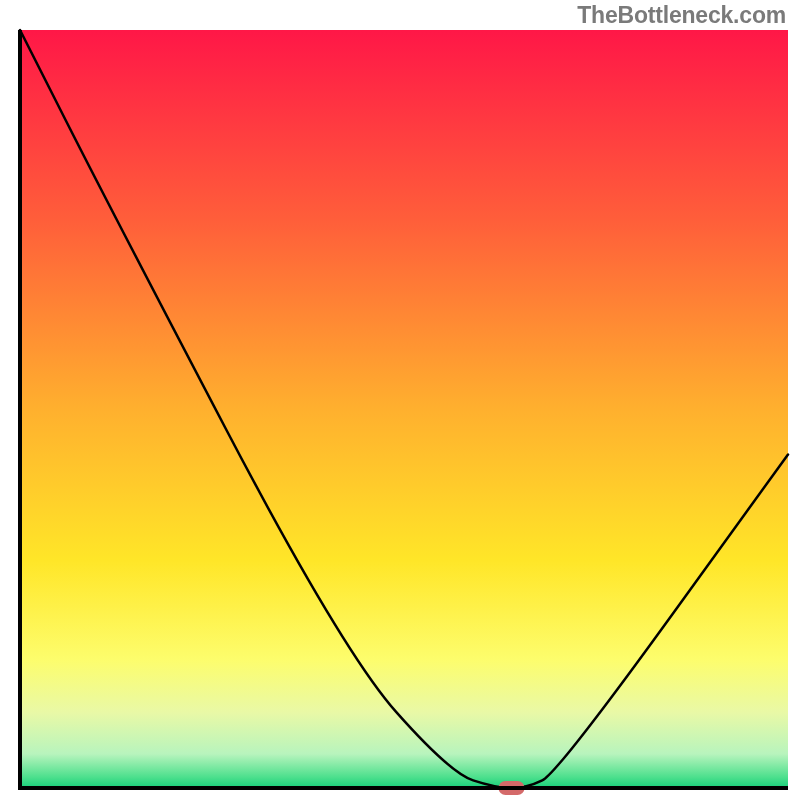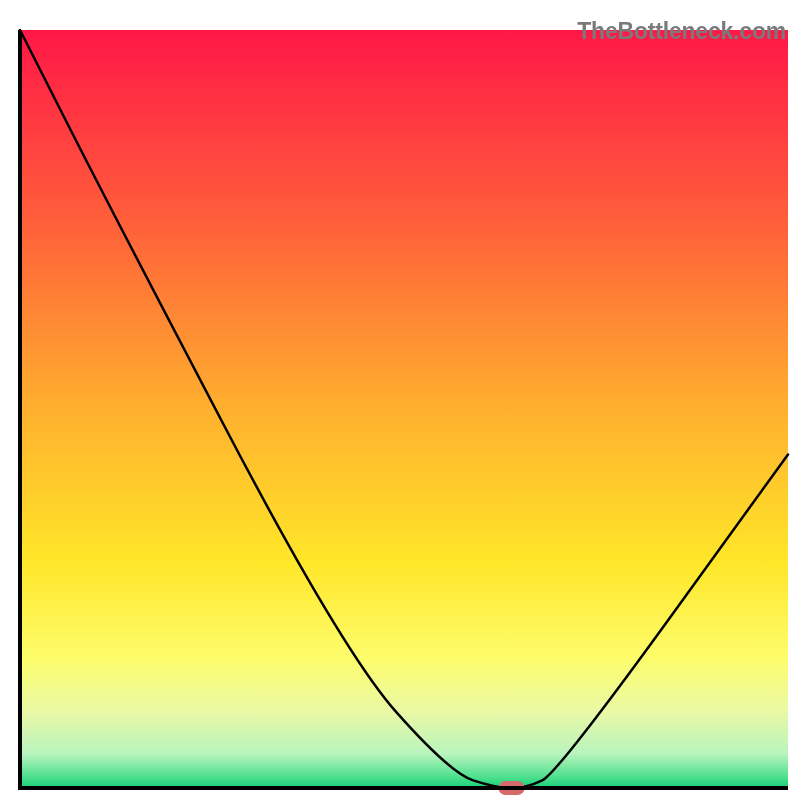--- a/index.html
+++ b/index.html
@@ -16,21 +16,20 @@
     height: 800px;
   }
   .attribution {
     position: absolute;
     top: 2px;
     right: 14px;
     font-size: 23px;
     font-weight: 600;
     color: #7a7a7a;
     letter-spacing: -0.2px;
-    margin-top: 16px;
   }
   svg {
     display: block;
   }
 </style>
 </head>
 <body>
 
 <div class="container">
   <div class="attribution">TheBottleneck.com</div>

